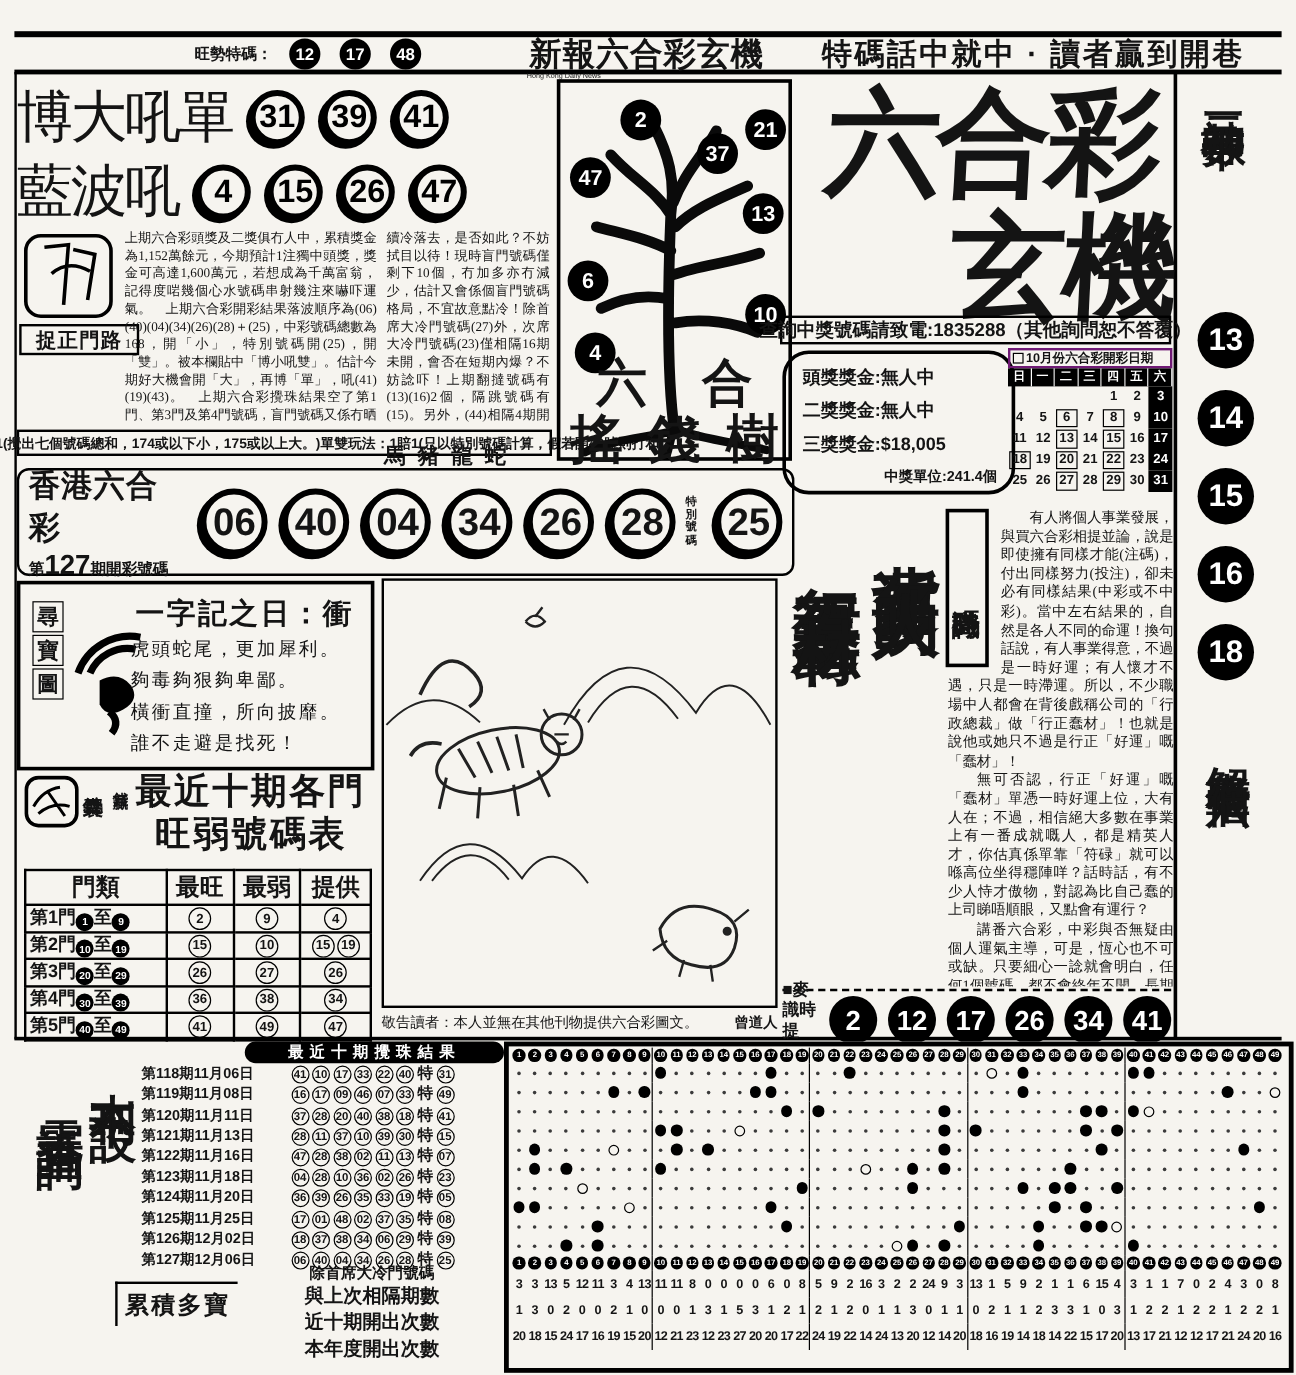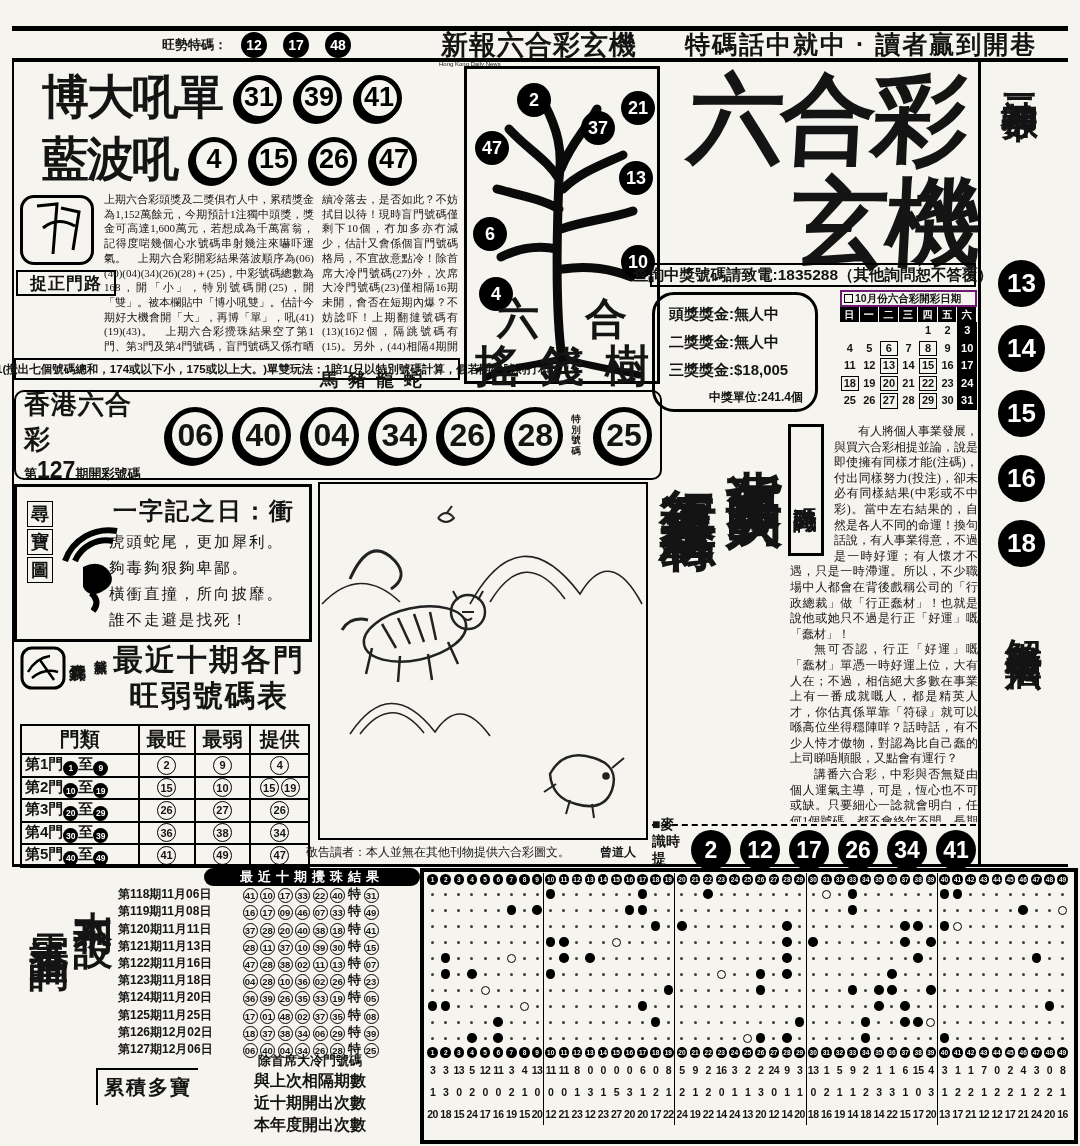--- a/index.html
+++ b/index.html
@@ -25,21 +25,21 @@
   .mh-title { margin-left:90px; font-size:27px; font-weight:bold; letter-spacing:1px; position:relative; }
   .mh-sub { position:absolute; left:-2px; bottom:-4px; font-size:6px; font-weight:normal; letter-spacing:0; }
   .mh-slogan { margin-left:48px; font-size:25px; font-weight:bold; letter-spacing:2px; }
 
   
   .rule { background:#000; }
 
   
   #lead { left:14px; top:64px; width:446px; height:316px; }
   .head-row { position:absolute; left:0; display:flex; align-items:center; }
-  .head-word { font-size:47px; font-weight:bold; letter-spacing:-2px;padding-left:28px; }
+  .head-word { font-size:47px; font-weight:normal; letter-spacing:-2px; }
   .ball-outline-lg { width:46px; height:46px; border-radius:50%; border:5px solid #000;
     background:#f6f4ef; color:#000; font-weight:bold; font-size:27px;
     display:inline-flex; align-items:center; justify-content:center; margin-left:14px;
     box-shadow:-3px 3px 0 #000; }
   #seal1 { left:6px; top:131px; width:74px; height:70px; border:3px solid #000; border-radius:14px; }
   #stamp1 { left:2px; top:206px; width:100px; height:26px; border:2.5px solid #000;
     font-size:17px; font-weight:bold; display:flex; align-items:center; justify-content:center; letter-spacing:1px; }
   .bodycol { font-size:11px; line-height:14.7px; text-align:justify; overflow:hidden; }
   #rulesline { left:0; top:294px; width:446px; height:22px; border:2px solid #000;
     font-size:11.5px; font-weight:bold; display:flex; align-items:center; justify-content:center; white-space:nowrap; }
@@ -57,21 +57,21 @@
   #mast1 { left:688px; top:56px; font-size:96px; font-weight:bold; letter-spacing:-4px; transform:skewX(-3deg); }
   #mast2 { left:792px; top:160px; font-size:96px; font-weight:bold; letter-spacing:-2px; transform:skewX(-3deg); }
   #pubbox { left:652px; top:190px; width:178px; height:72px; border:2px solid #000; padding:3px 4px; background:#f6f4ef; }
   #pubbox .l1 { font-size:9.5px; font-weight:bold; }
   #pubbox .issue { font-size:21px; font-weight:bold; text-align:center; letter-spacing:2px; }
   #pubbox .addr { font-size:6.5px; margin-top:2px; }
   #hotline { left:650px; top:263px; width:326px; height:24px; border:2.5px solid #000;
     font-size:15.5px; font-weight:bold; display:flex; align-items:center; justify-content:center; white-space:nowrap; }
 
   
-  #prizebox { left:652px; top:292px; width:166px; height:120px; border:3px solid #000;
+  #prizebox { left:652px; top:292px; width:194px; height:120px; border:3px solid #000;
     border-radius:22px; padding:10px 12px 6px 14px; }
   #prizebox .pl { font-size:15px; font-weight:bold; margin-bottom:9px; }
   #prizebox .unit { font-size:12px; font-weight:bold; text-align:right; margin-top:2px; }
 
   
   #calbox { left:840px; top:290px; width:137px; height:126px; }
   #cal-title { border:2px solid #701a75; font-size:10.5px; font-weight:bold; height:17px;
     display:flex; align-items:center; white-space:nowrap; }
   .cal-chk { display:inline-block; width:9px; height:9px; border:1.5px solid #000; margin:0 2px; }
   .cal-grid { display:grid; grid-template-columns:repeat(7,1fr); }
@@ -119,21 +119,21 @@
   #hc-table th, #hc-table td { border:2px solid #000; text-align:center; }
   #hc-table th { font-size:20px; font-weight:bold; height:24px; }
   #hc-table td { height:21px; font-size:14px; font-weight:bold; }
   .mini-inv { display:inline-flex; width:15px; height:15px; border-radius:50%; background:#000; color:#fff;
     font-size:8.5px; font-weight:bold; align-items:center; justify-content:center; vertical-align:-2px; }
   .mini-out { display:inline-flex; width:19px; height:19px; border-radius:50%; border:1.6px solid #000;
     font-size:11px; font-weight:bold; align-items:center; justify-content:center; margin:0 1px; }
 
   
   #drawbox { left:318px; top:482px; width:330px; height:358px; border:2px solid #000; }
-  #caption { left:306px; top:844px; width:330px; display:flex; font-size:12px; }
+  #caption { left:318px; top:844px; width:330px; display:flex; font-size:12px; }
   #caption .sig { margin-left:auto; font-weight:bold; }
 
   
   #colhead-a { left:716px; top:424px; font-size:57px; font-weight:bold; letter-spacing:5px; }
   #colhead-b { left:650px; top:444px; font-size:57px; font-weight:bold; letter-spacing:5px; }
   #badge { left:788px; top:424px; width:36px; height:132px; border:3px solid #000;
     font-size:23px; font-weight:bold; display:flex; align-items:center; justify-content:center; }
   #colbody { left:790px; top:424px; width:188px; height:398px; font-size:12px;
     line-height:15.6px; text-align:justify; overflow:hidden; }
   #colbody .spacer { float:left; width:44px; height:140px; }

